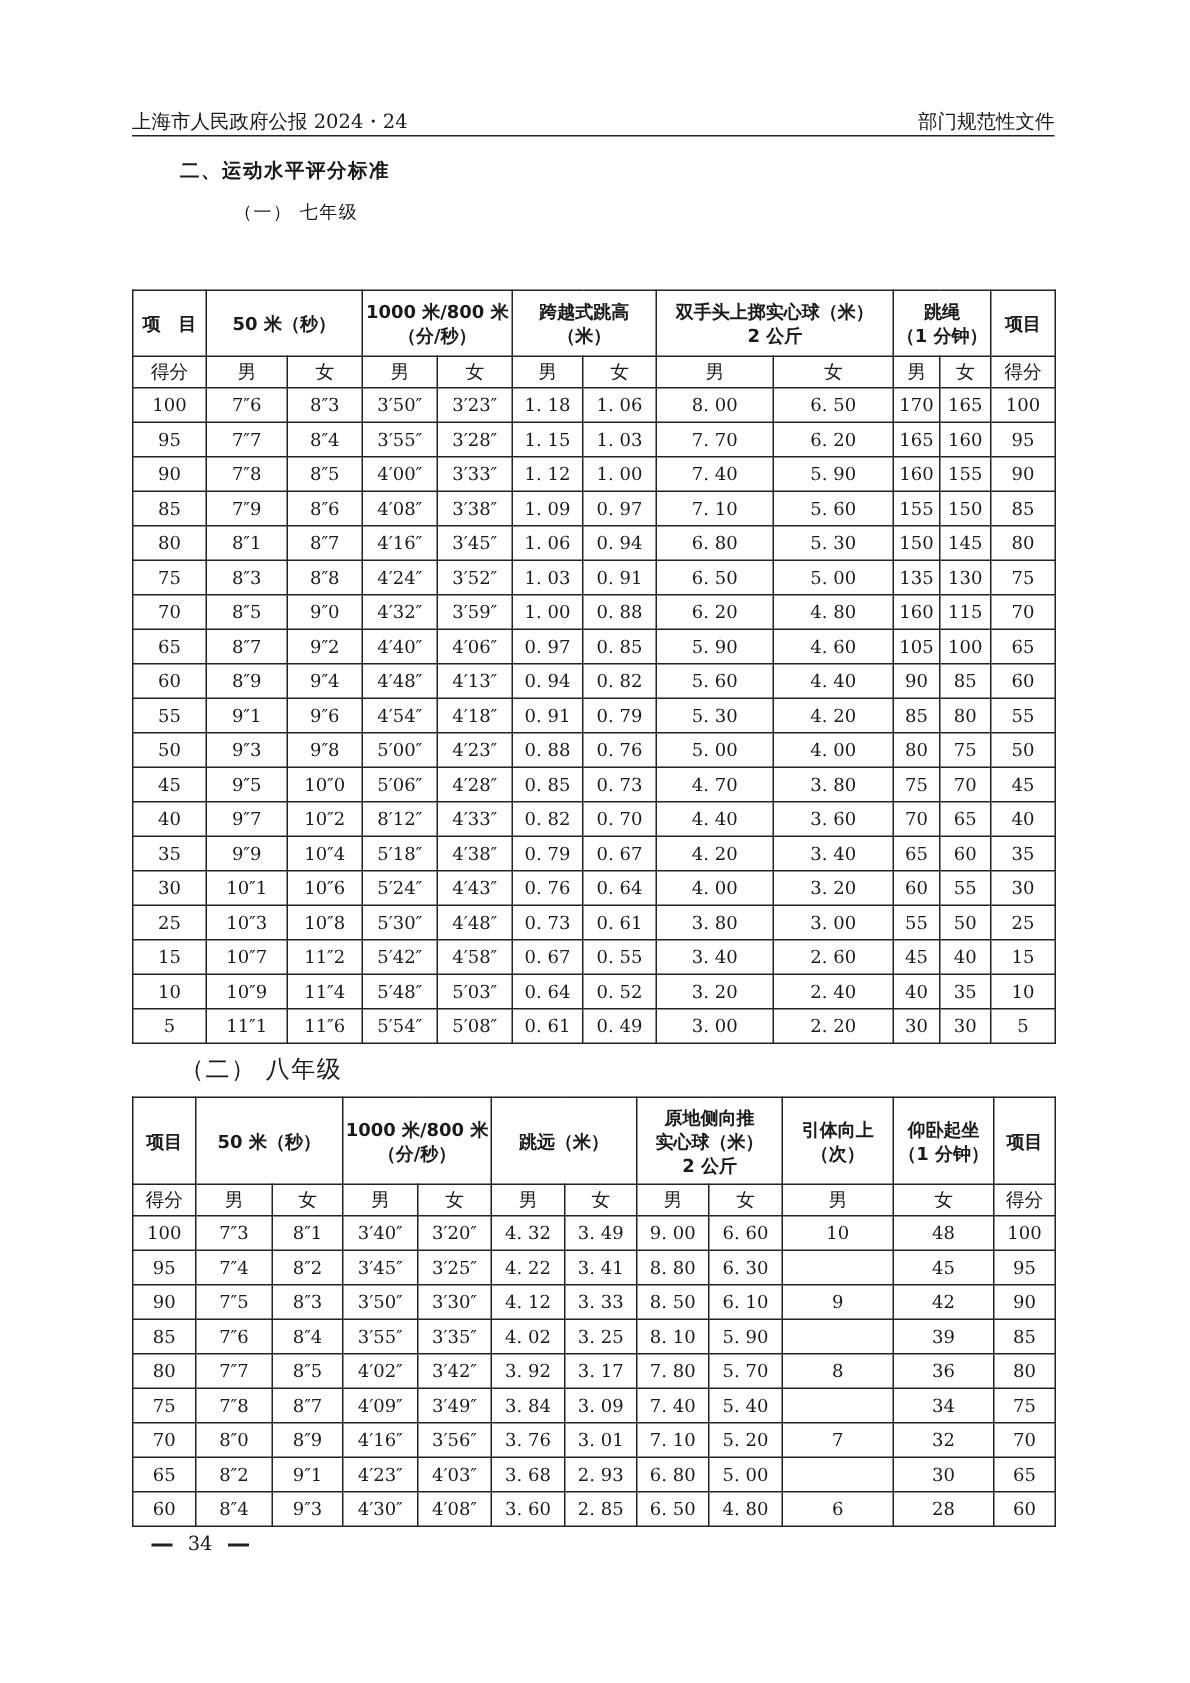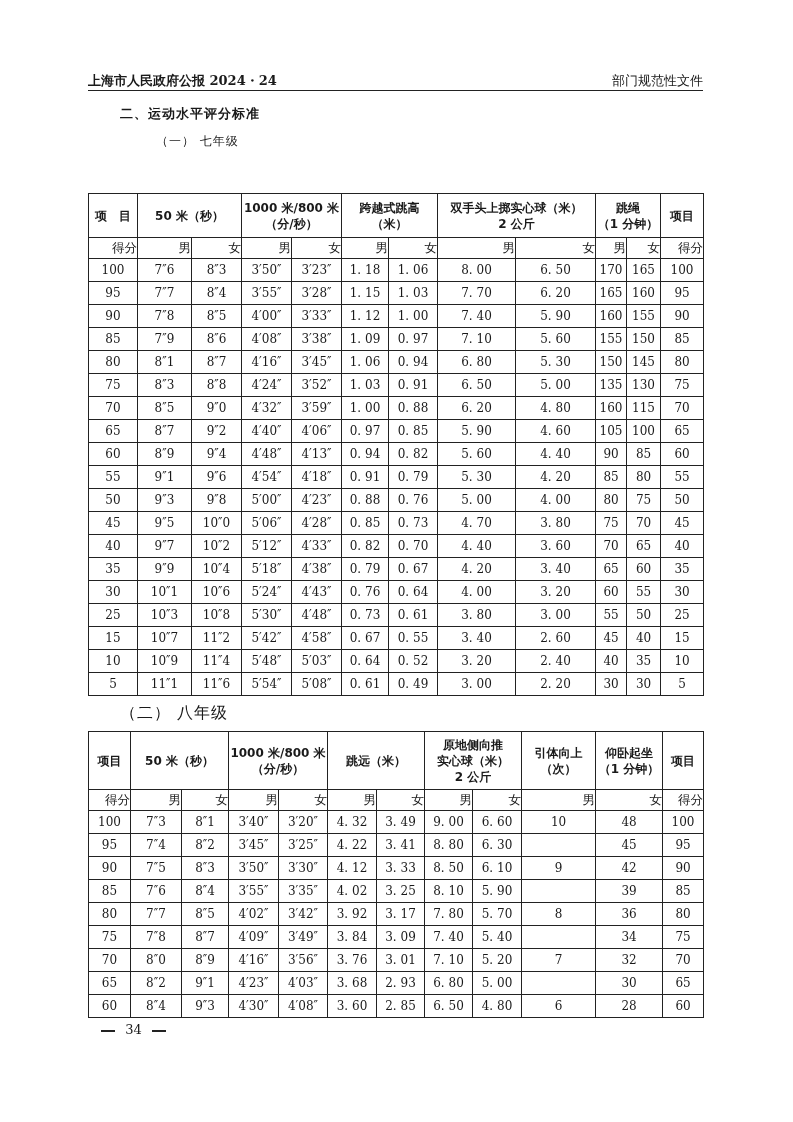--- a/index.html
+++ b/index.html
@@ -1,30 +1,30 @@
 <!DOCTYPE html>
 <html><head>
 <meta charset="utf-8">
 <style>
   html, body { margin: 0; padding: 0; background: #ffffff; }
   body { width: 793px; height: 1122px; position: relative; overflow: hidden;
          font-family: "DejaVu Serif", "Liberation Serif", serif; color: #1a1a1a; }
   .header { position: absolute; left: 88px; top: 68px; width: 615px; height: 22px;
             border-bottom: 1.5px solid #222; font-size: 13px; }
-  .header .left { position: absolute; left: 0; top: 4px; font-weight: bold; }
+  .header .left { position: absolute; left: 0; top: 4px; }
   .header .right { position: absolute; right: 0; top: 4px; }
   .section-title { position: absolute; left: 120px; top: 105px; font-size: 13px; font-weight: bold;
                    font-family: "DejaVu Sans", sans-serif; letter-spacing: 1px; }
   .sub-title { position: absolute; left: 120px; top: 133px; font-size: 12px; letter-spacing: 1px; margin-left: 36px; }
   .sub-title2 { position: absolute; left: 120px; top: 703px; font-size: 16px; letter-spacing: 1px; }
   table { position: absolute; border-collapse: collapse; table-layout: fixed; }
   td, th { border: 1.2px solid #222; text-align: center; vertical-align: middle; padding: 0;
            font-size: 12px; font-weight: normal; overflow: hidden; white-space: nowrap; }
   th.h { font-family: "DejaVu Sans", sans-serif; font-weight: bold; font-size: 12px; line-height: 16px; white-space: normal; }
-  th.s { font-size: 12.5px; text-align: right; }
+  th.s { font-size: 12.5px; }
   #t1 { left: 88px; top: 161px; width: 615px; margin-top: 32px; }
   #t1 tr.hdr { height: 44px; }
   #t1 tr.sub { height: 21px; }
   #t1 tr.row { height: 23px; }
   #t2 { left: 88px; top: 731px; width: 615px; }
   #t2 tr.hdr { height: 58px; }
   #t2 tr.sub { height: 21px; }
   #t2 tr.row { height: 23px; }
   .footer { position: absolute; left: 95px; top: 1022px; font-size: 13px; }
   .footer .dash { display: inline-block; width: 14px; height: 2px; background: #222; vertical-align: middle; margin: 0 6px; }
@@ -258,21 +258,21 @@
         <td>4. 70</td>
         <td>3. 80</td>
         <td>75</td>
         <td>70</td>
         <td>45</td>
       </tr>
       <tr class="row">
         <td>40</td>
         <td>9″7</td>
         <td>10″2</td>
-        <td>5′12″</td>
+        <td>8′12″</td>
         <td>4′33″</td>
         <td>0. 82</td>
         <td>0. 70</td>
         <td>4. 40</td>
         <td>3. 60</td>
         <td>70</td>
         <td>65</td>
         <td>40</td>
       </tr>
       <tr class="row">

